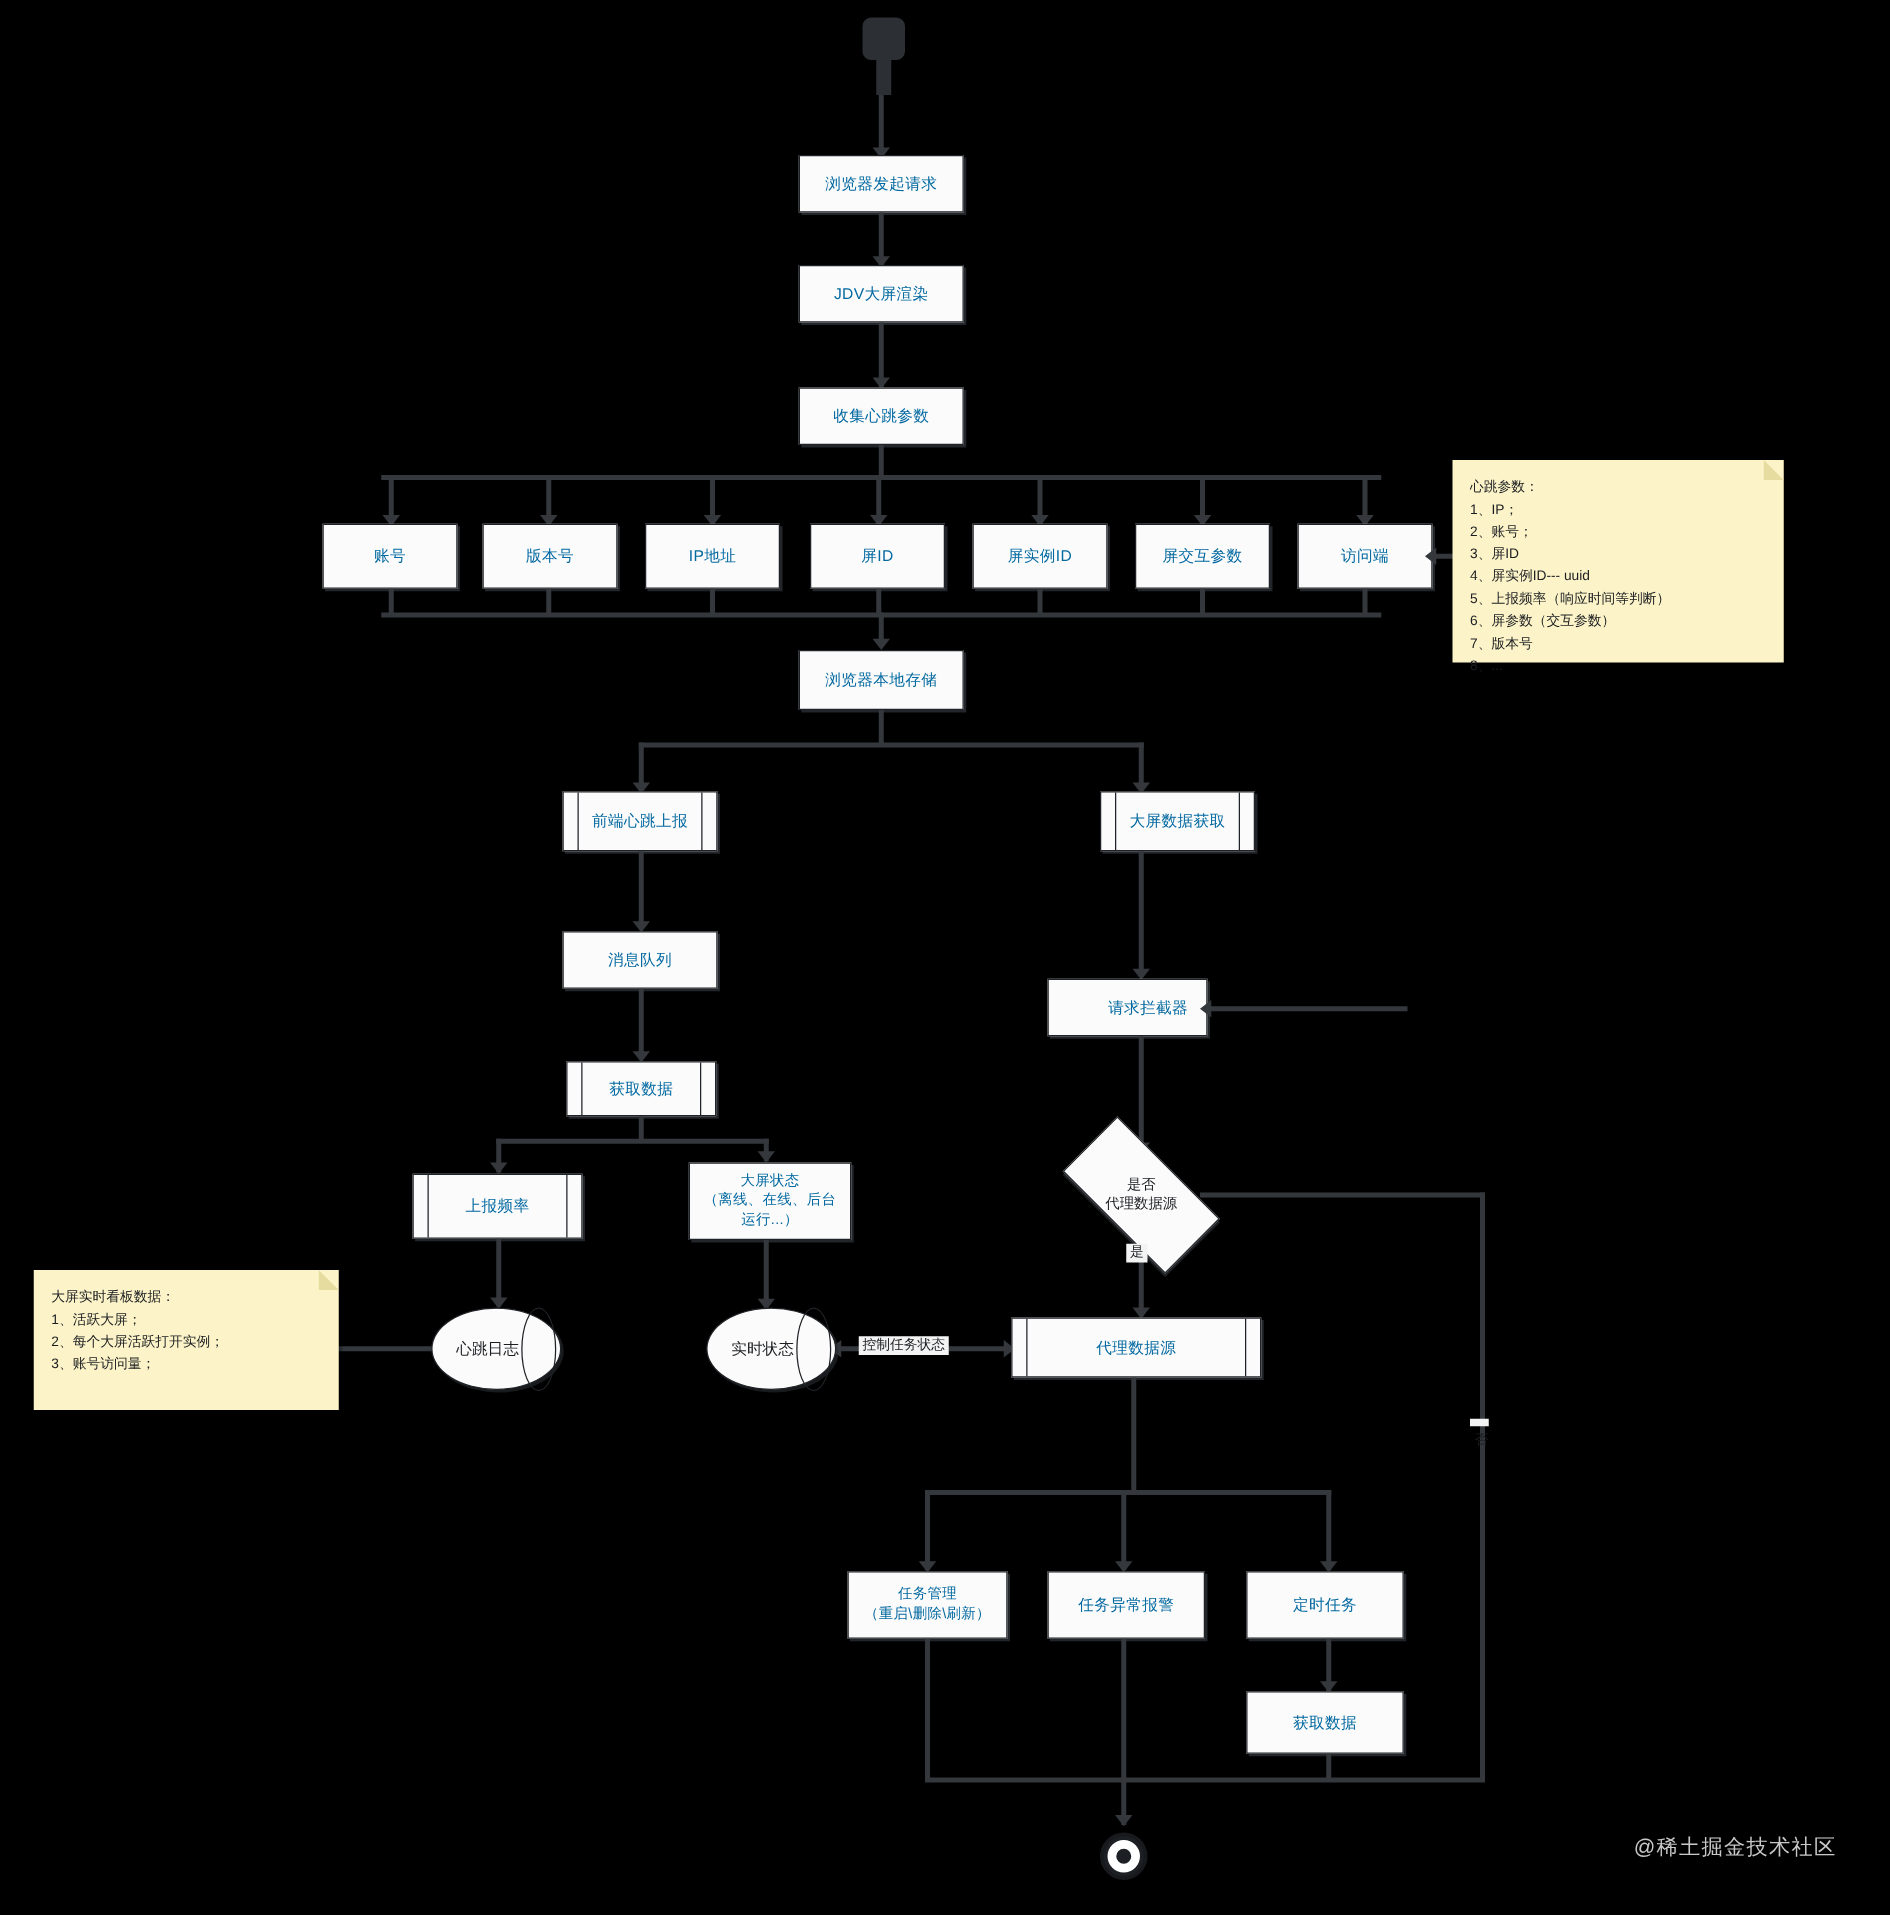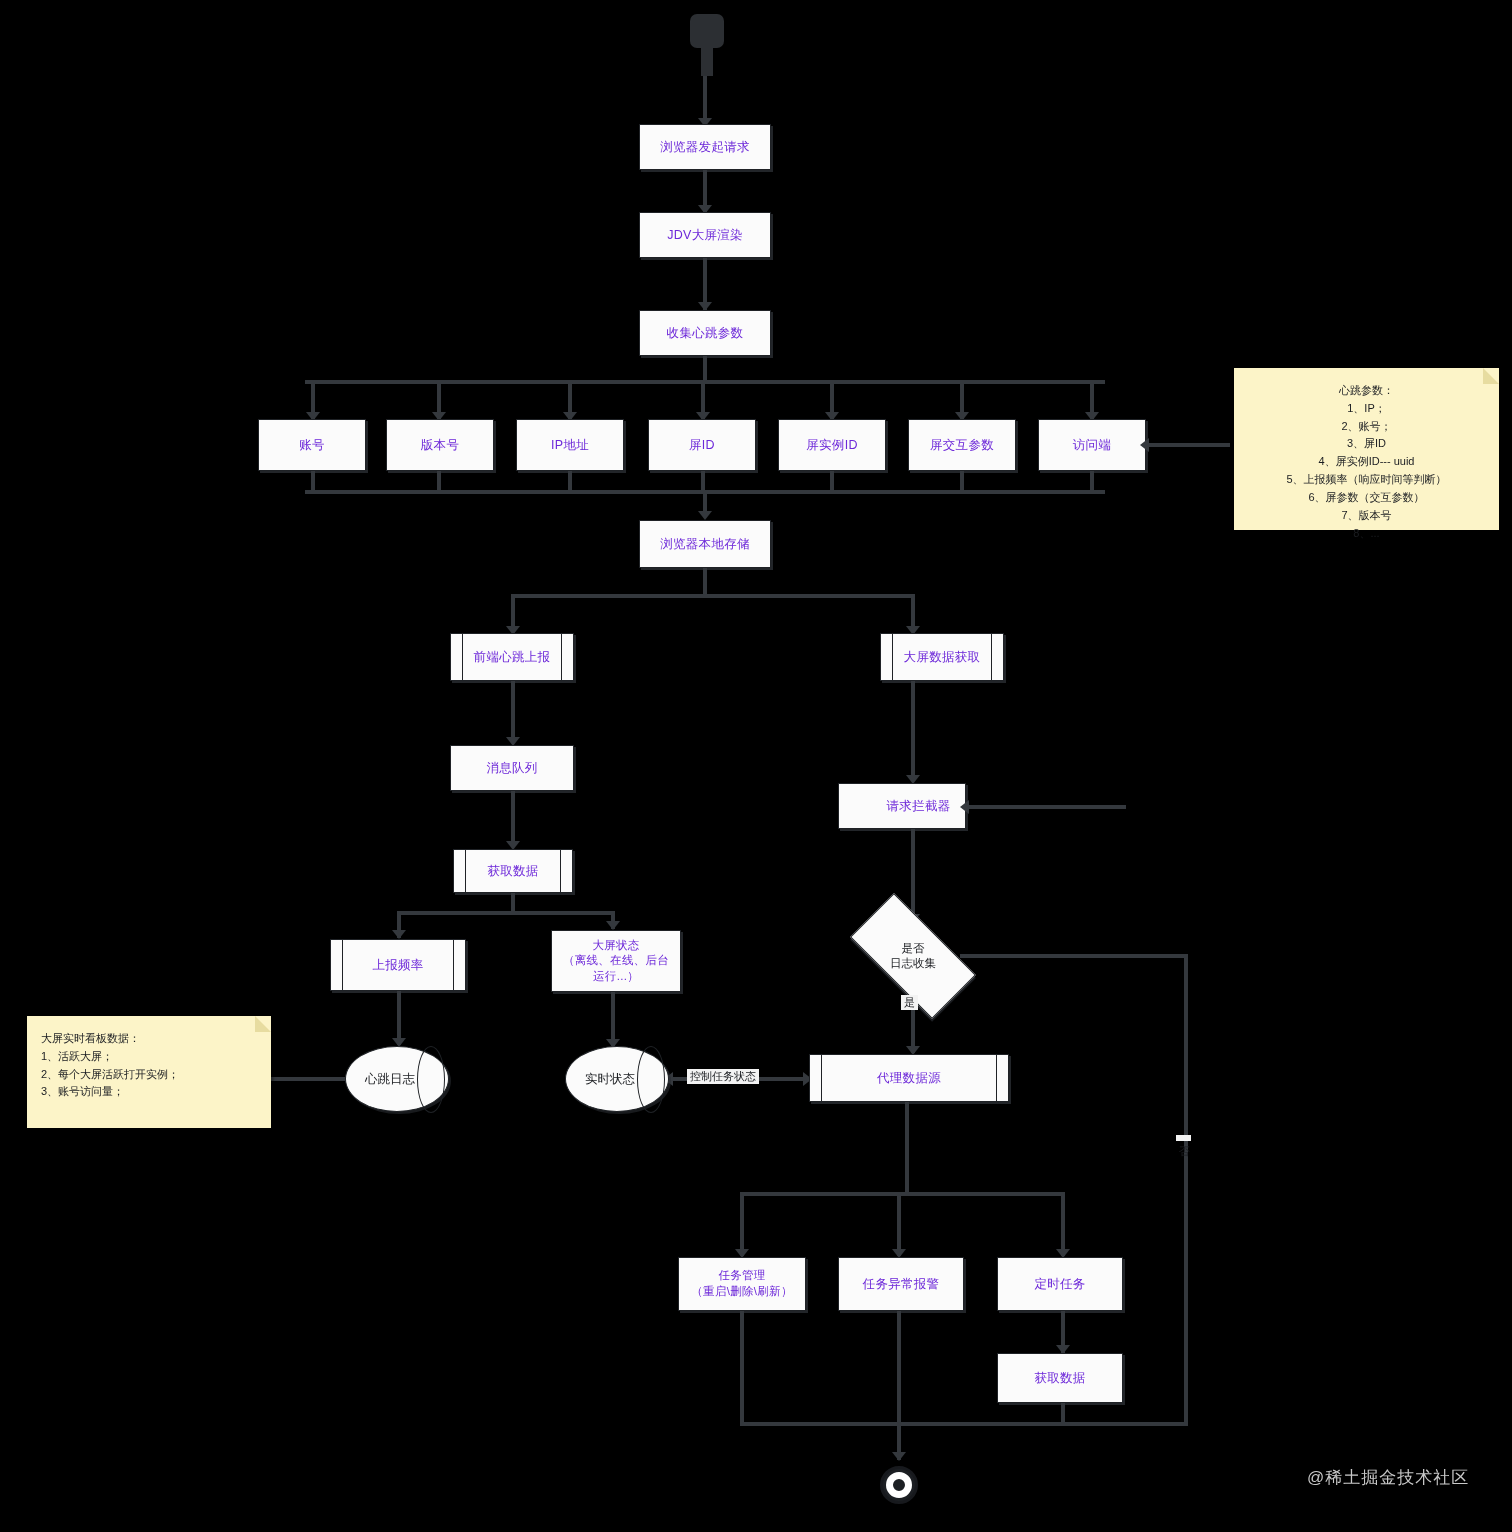--- a/index.html
+++ b/index.html
@@ -14,21 +14,21 @@
     background:#000000;
     overflow:hidden;
   }
 
   
   .node{
     position:absolute;
     box-sizing:border-box;
     background:#fbfbfb;
     border:1.6px solid #1f2226;
-    color:#6d28d9;
+    color:#0369a1;
     display:flex;
     align-items:center;
     justify-content:center;
     text-align:center;
     font-size:12.5px;
     line-height:1.35;
     letter-spacing:.3px;
     box-shadow:2px 2px 0 rgba(40,43,48,.85);
     white-space:pre-line;
     padding:2px 4px;
@@ -339,21 +339,21 @@
 
   <div class="ln lh" style="left:966px; top:805px; width:160px;"></div>
   <div class="arrow left" style="left:960px; top:800px;"></div>
 
   <div class="ln lv" style="left:911px; top:829px; height:92px;"></div>
   <div class="arrow" style="left:906px; top:914px;"></div>
 
   <div class="diamond" style="left:855px; top:925px; width:116px; height:62px;">
     <div class="dshape"></div>
     <div class="dtext">是否
-日志收集</div>
+代理数据源</div>
   </div>
 
   <div class="ln lv" style="left:911px; top:987px; height:66px;"></div>
   <div class="arrow" style="left:906px; top:1046px;"></div>
   <div class="elabel" style="left:901px; top:995px;">是</div>
 
   <div class="ln lh" style="left:960px; top:954px; width:228px;"></div>
   <div class="ln lv" style="left:1184px; top:954px; height:470px;"></div>
   <div class="elabel vert" style="left:1176px; top:1135px;">否</div>
 
@@ -382,21 +382,21 @@
   <div class="ln lv" style="left:897px; top:1311px; height:113px;"></div>
   <div class="ln lv" style="left:1061px; top:1403px; height:21px;"></div>
   <div class="ln lh" style="left:740px; top:1422px; width:448px;"></div>
   <div class="ln lv" style="left:897px; top:1422px; height:38px;"></div>
   <div class="arrow" style="left:892px; top:1452px;"></div>
 
   <div class="endnode" style="left:880px; top:1466px;">
     <div class="ring"></div>
   </div>
 
-  <div class="note" style="left:1234px; top:368px; width:265px; height:162px;text-align:center;">心跳参数：
+  <div class="note" style="left:1162px; top:368px; width:265px; height:162px;">心跳参数：
 1、IP；
 2、账号；
 3、屏ID
 4、屏实例ID--- uuid
 5、上报频率（响应时间等判断）
 6、屏参数（交互参数）
 7、版本号
 8、...<div class="fold"></div></div>
 
 

